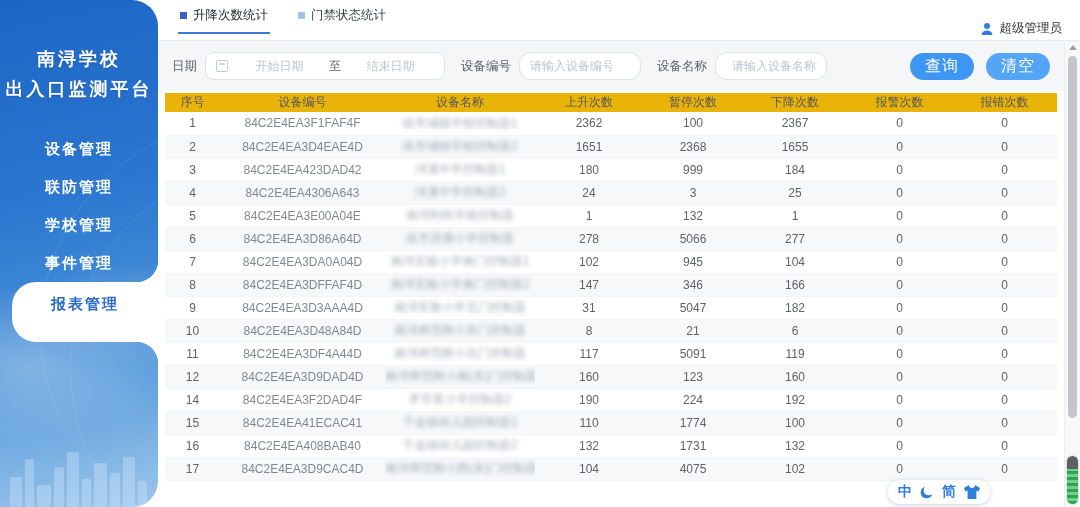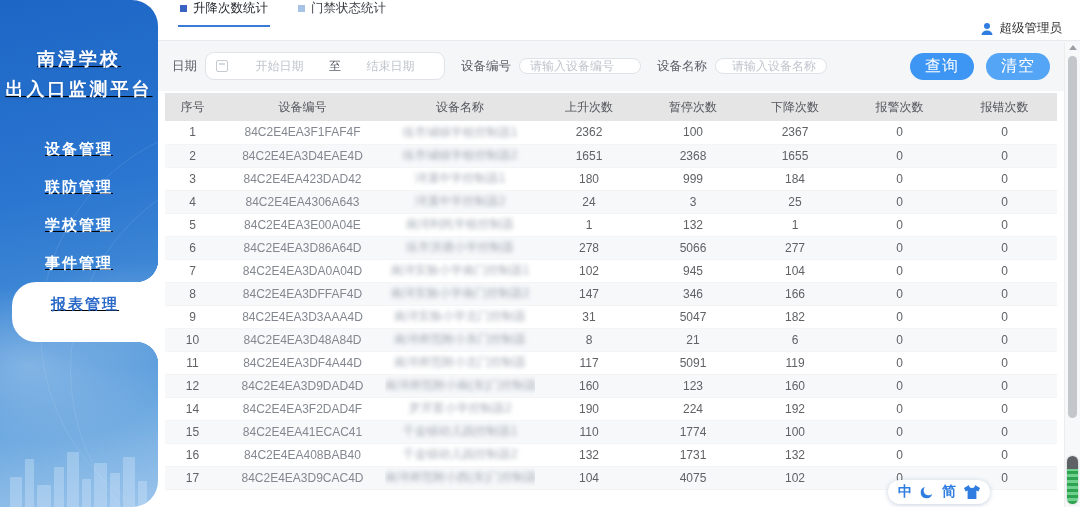--- a/index.html
+++ b/index.html
@@ -3,21 +3,21 @@
 <meta charset="utf-8">
 <style>
   * { margin:0; padding:0; box-sizing:border-box; }
   html,body { width:1080px; height:507px; overflow:hidden; background:#fff;
     font-family:"Liberation Sans","DejaVu Sans",sans-serif; }
   .app { position:relative; width:1080px; height:507px; background:#fff; }
 
   
   .sidebar { position:absolute; left:0; top:0; width:158px; height:507px;
     background:linear-gradient(168deg,#1d66c6 0%,#2b76d0 38%,#4b93d9 68%,#7fb4e4 88%,#9cc5ec 100%);
-    border-radius:0 26px 26px 0; overflow:hidden;text-decoration:underline; }
+    border-radius:0 26px 26px 0; overflow:hidden; }
   .sidebar-art { position:absolute; inset:0; pointer-events:none;
     background:
       radial-gradient(ellipse 220px 120px at 18% 72%, rgba(255,255,255,.30), rgba(255,255,255,0) 65%),
       radial-gradient(ellipse 180px 90px at 85% 62%, rgba(255,255,255,.18), rgba(255,255,255,0) 60%);
   }
   .arc { position:absolute; border:1px solid rgba(255,255,255,.10); border-radius:50%; }
   .arc1 { width:420px; height:420px; left:40px; top:120px; }
   .arc2 { width:420px; height:420px; left:70px; top:160px; }
   .city { position:absolute; bottom:0; left:0; right:0; height:64px; display:flex; align-items:flex-end; gap:3px; padding:0 10px; }
   .city i { display:block; background:rgba(220,236,252,.32); border-radius:1px 1px 0 0; }
@@ -34,53 +34,53 @@
   .menu-item.active::before { content:""; position:absolute; top:-22px; right:0; width:22px; height:22px;
     background:radial-gradient(circle at 0 0, rgba(0,0,0,0) 22px, #fff 22.5px); }
   .menu-item.active::after { content:""; position:absolute; bottom:-22px; right:0; width:22px; height:22px;
     background:radial-gradient(circle at 0 100%, rgba(0,0,0,0) 22px, #fff 22.5px); }
 
   
   .main { position:absolute; left:158px; top:0; right:0; bottom:0; background:#fff; }
 
   .topbar { position:relative; height:41px; background:#fff; border-bottom:1px solid #e8ebee;
     display:flex; align-items:flex-end; }
-  .tabs { display:flex; gap:30px; padding-left:22px; height:100%; align-items:flex-start; }
+  .tabs { display:flex; gap:30px; padding-left:22px; height:100%; align-items:center; }
   .tab { display:flex; align-items:center; gap:6px; padding-bottom:10px; position:relative;
     font-size:12.5px; color:#3a3e45; cursor:pointer; }
   .tab .bullet { width:7px; height:7px; background:#a6c3e6; display:inline-block; }
   .tab.active .bullet { background:#3b63c4; }
   .tab.active { color:#24282e; }
   .tab.active::after { content:""; position:absolute; left:-2px; right:-2px; bottom:0; height:2px; background:#3a7bd5; }
   .user { position:absolute; right:18px; top:20px; display:flex; align-items:center; gap:6px;
     font-size:12.5px; color:#333; cursor:pointer; }
   .user svg { display:block; }
 
   .filterbar { height:50px; background:#f4f6f8; display:flex; align-items:center; padding:0 30px 0 14px; }
   .flabel { font-size:12.5px; color:#5a5e66; margin-right:8px; white-space:nowrap; }
   .date-range { width:240px; height:28px; background:#fff; border:1px solid #dfe3e8; border-radius:4px;
     display:flex; align-items:center; padding:0 10px; gap:0; cursor:text; }
   .cal-icon { width:12px; height:12px; border:1px solid #c6cad1; border-radius:2px; position:relative; margin-right:8px; flex:none; }
   .cal-icon::before { content:""; position:absolute; top:2px; left:2px; right:2px; height:2px; background:#d7dade; }
   .ph { color:#bfc4cc; font-size:12px; flex:1; text-align:center; }
   .date-to { color:#5a5e66; font-size:12px; padding:0 6px; }
-  .finput { height:16px; border:1px solid #dfe3e8; border-radius:12px; background:#fff; font-size:12px;
+  .finput { height:28px; border:1px solid #dfe3e8; border-radius:12px; background:#fff; font-size:12px;
     color:#333; padding:0 10px; outline:none; }
   .finput::placeholder { color:#bfc4cc; }
   .in-id { width:122px; margin-right:16px; }
   .in-name { width:112px;text-align:right; }
   .fspacer { flex:1; }
   .btn { height:27px; border:none; border-radius:14px; color:#fff; font-size:16px; padding:0 15px;
     cursor:pointer; letter-spacing:1px; }
   .btn.primary { background:#3d96f4; margin-right:12px; }
   .btn.secondary { background:#55a5f6; }
 
   .table-wrap { margin-top:2px; padding-left:7px; padding-right:23px; background:#fff; }
   table { width:100%; border-collapse:collapse; table-layout:fixed; }
-  thead th { height:28px; background:#e5e5e5; font-size:12px; font-weight:normal; color:#53565c;
+  thead th { height:19px; background:#eab308; font-size:12px; font-weight:normal; color:#53565c;
     text-align:center; }
   tbody td { height:23px; font-size:12px; color:#606266; text-align:center; white-space:nowrap;
     overflow:hidden; }
   tbody tr:nth-child(even) { background:#f6f8fa; }
   tbody tr { border-bottom:1px solid #f2f4f6; }
   td.devid { color:#83878f; }
   td.devname span { filter:blur(2px); opacity:.8; color:#8d96a2; }
 
   
   .scrollbar { position:absolute; right:0; top:42px; bottom:0; width:16px; background:#f7f8f9;

